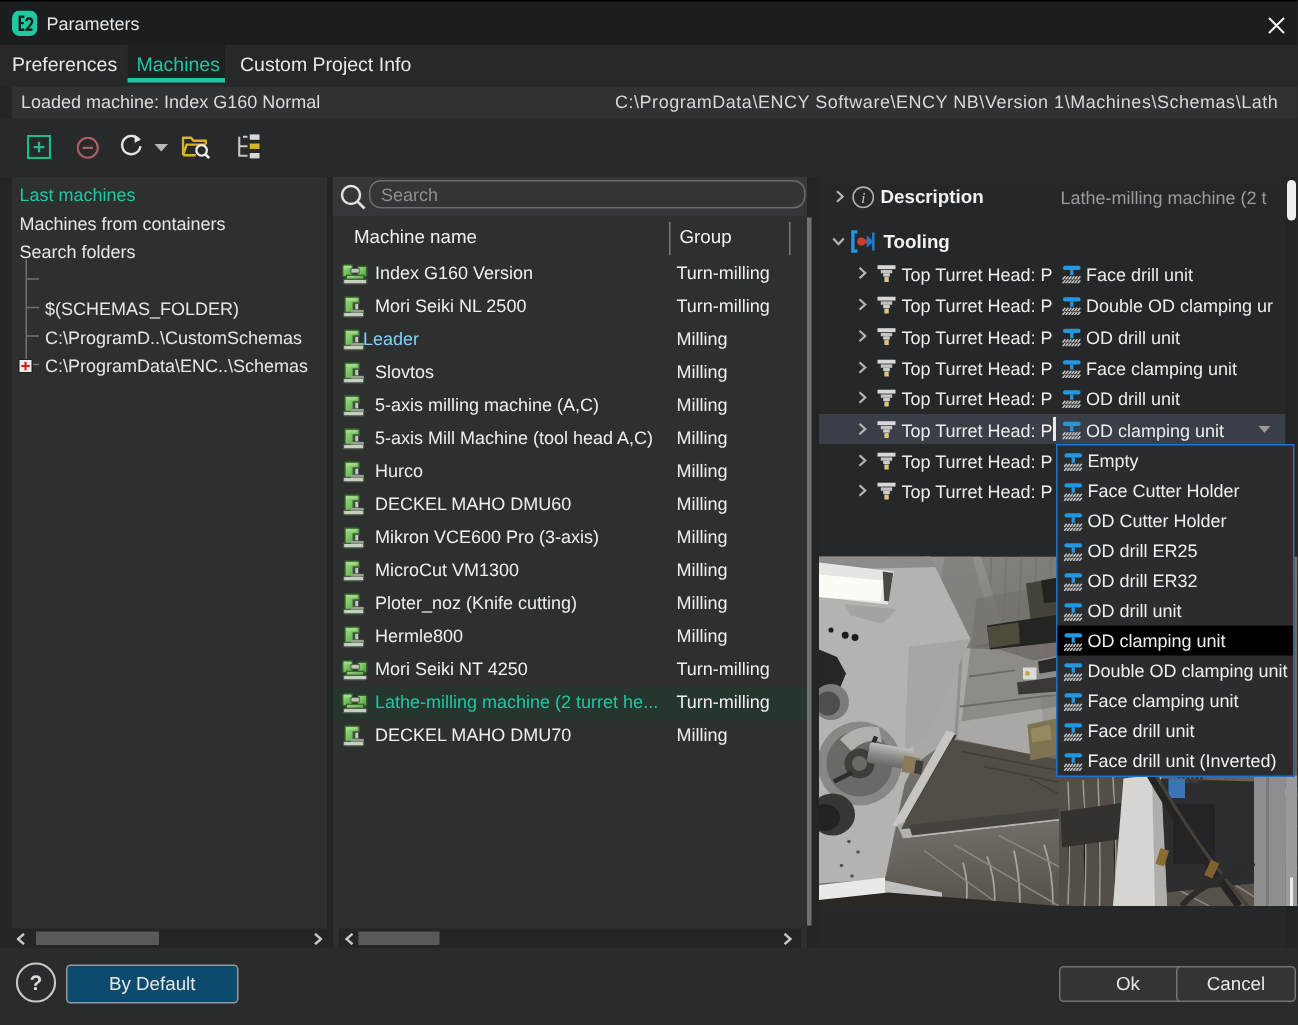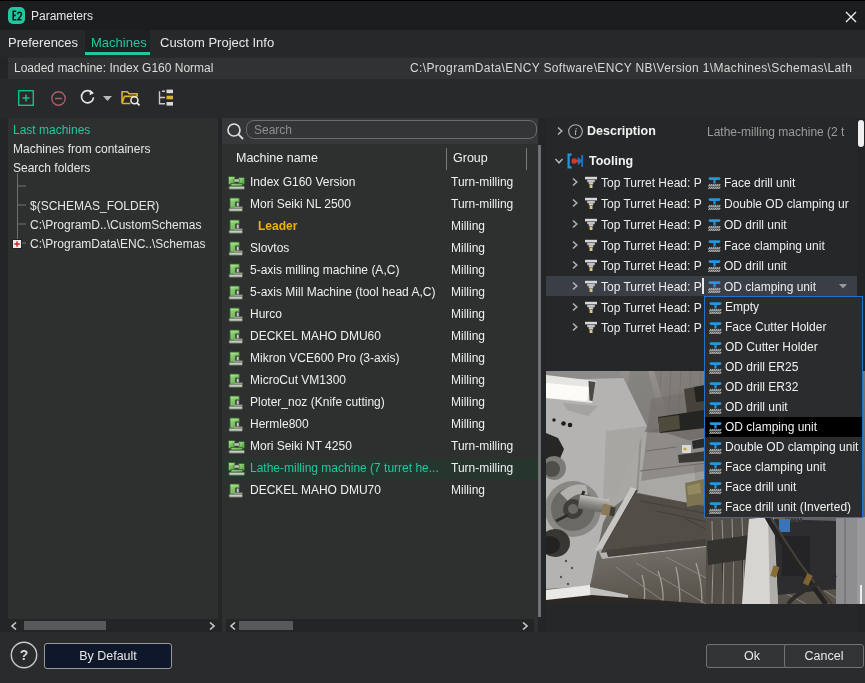--- a/index.html
+++ b/index.html
@@ -180,21 +180,21 @@
   <div class="abs row-name" style="left:28px;top:57px;color:#efefef;">Index G160 Version</div>
   <div class="abs row-group" style="left:229px;top:57px;">Turn-milling</div>
   <svg class="abs" style="left:6px;top:78px" width="18" height="18" viewBox="0 0 18 18">
       <use href="#mill"></use>
     </svg>
   <div class="abs row-name" style="left:28px;top:79px;color:#efefef;">Mori Seiki NL 2500</div>
   <div class="abs row-group" style="left:229px;top:79px;">Turn-milling</div>
   <svg class="abs" style="left:6px;top:100px" width="18" height="18" viewBox="0 0 18 18">
       <use href="#mill"></use>
     </svg>
-  <div class="abs row-name" style="left:36px;top:101px;color:#eab308;font-weight:bold;">Leader</div>
+  <div class="abs row-name" style="left:20px;top:101px;color:#7dd3fc;">Leader</div>
   <div class="abs row-group" style="left:229px;top:101px;">Milling</div>
   <svg class="abs" style="left:6px;top:122px" width="18" height="18" viewBox="0 0 18 18">
       <use href="#mill"></use>
     </svg>
   <div class="abs row-name" style="left:28px;top:123px;color:#efefef;">Slovtos</div>
   <div class="abs row-group" style="left:229px;top:123px;">Milling</div>
   <svg class="abs" style="left:6px;top:144px" width="18" height="18" viewBox="0 0 18 18">
       <use href="#mill"></use>
     </svg>
   <div class="abs row-name" style="left:28px;top:145px;color:#efefef;">5-axis milling machine (A,C)</div>
@@ -236,21 +236,21 @@
   <div class="abs row-group" style="left:229px;top:299px;">Milling</div>
   <svg class="abs" style="left:6px;top:320px" width="18" height="18" viewBox="0 0 18 18">
       <use href="#lathe"></use>
     </svg>
   <div class="abs row-name" style="left:28px;top:321px;color:#efefef;">Mori Seiki NT 4250</div>
   <div class="abs row-group" style="left:229px;top:321px;">Turn-milling</div>
   <div class="abs" style="left:0;top:340px;width:316px;height:22px;background:#27352f;"></div>
   <svg class="abs" style="left:6px;top:342px" width="18" height="18" viewBox="0 0 18 18">
       <use href="#lathe"></use>
     </svg>
-  <div class="abs row-name" style="left:28px;top:343px;color:#1fc8a0;">Lathe-milling machine (7 turret he...</div>
+  <div class="abs row-name" style="left:28px;top:343px;color:#1fc8a0;">Lathe-milling machine (2 turret he...</div>
   <div class="abs row-group" style="left:229px;top:343px;">Turn-milling</div>
   <svg class="abs" style="left:6px;top:364px" width="18" height="18" viewBox="0 0 18 18">
       <use href="#mill"></use>
     </svg>
   <div class="abs row-name" style="left:28px;top:365px;color:#efefef;">DECKEL MAHO DMU70</div>
   <div class="abs row-group" style="left:229px;top:365px;">Milling</div>
 
   <div class="abs" style="left:4px;top:501px;width:308px;height:13px;background:#242526;"></div>
   <svg class="abs" style="left:8px;top:504px" width="6" height="8" viewBox="0 0 6 8">
       <path d="M5 0.5 L1 4 L5 7.5" fill="none" stroke="#c8c8c8" stroke-width="1.6"></path>
@@ -579,15 +579,15 @@
 </div>
 
 <div class="abs" style="left:857px;top:118px;width:8px;height:514px;background:#232425;z-index:1;"></div>
 
 <div class="abs" style="left:858px;top:120px;width:6px;height:27px;background:#f0f0f0;border-radius:3px;z-index:40;"></div>
 
 <svg class="abs" style="left:10px;top:641px" width="28" height="28" viewBox="0 0 28 28">
   <circle cx="14" cy="14" r="12.7" fill="none" stroke="#c9c9c9" stroke-width="1.4"></circle>
   <text x="14" y="19" text-anchor="middle" font-family="Liberation Sans" font-size="14" font-weight="bold" fill="#dadada">?</text>
 </svg>
-<div class="btn" style="left:44px;top:643px;width:128px;height:26px;line-height:24px;background:#0f172a;border-color:#959798;">By Default</div>
+<div class="btn" style="left:44px;top:643px;width:115px;height:26px;line-height:24px;background:#0c4a6e;border-color:#959798;">By Default</div>
 <div class="btn" style="left:706px;top:644px;width:92px;height:24px;line-height:22px;">Ok</div>
 <div class="btn" style="left:784px;top:644px;width:80px;height:24px;line-height:22px;">Cancel</div>
 
 </body></html>

